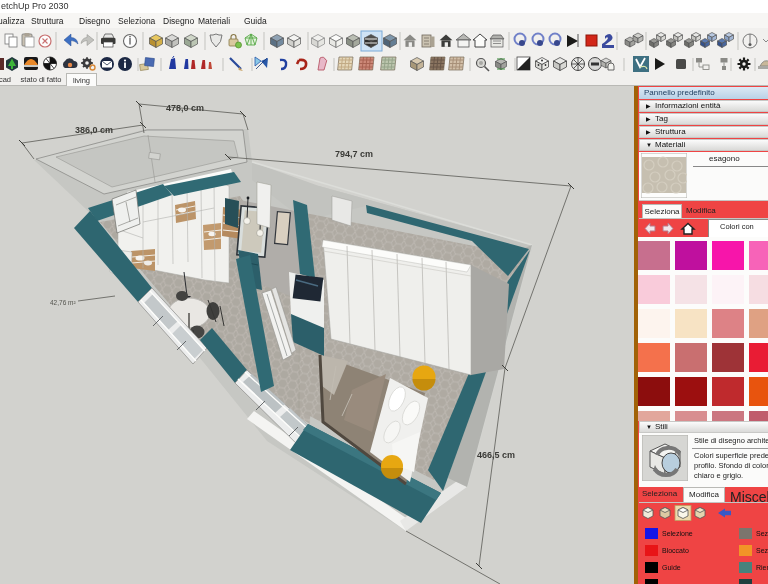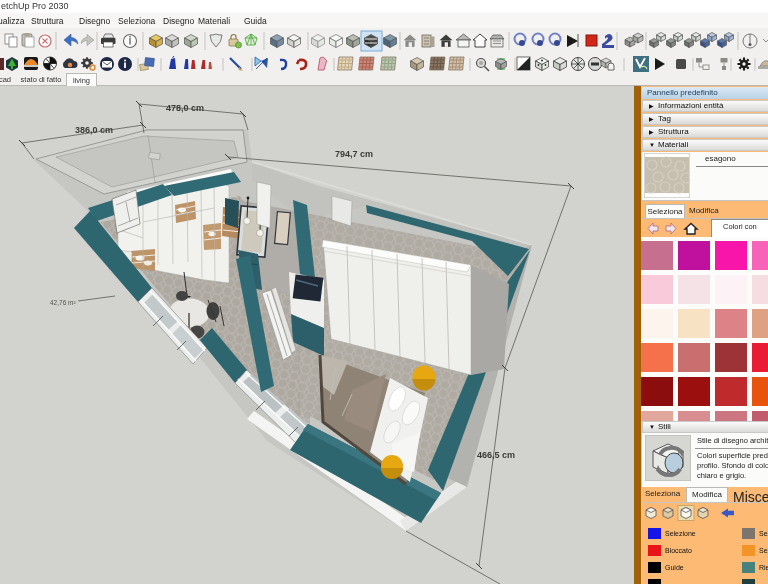--- a/index.html
+++ b/index.html
@@ -8,22 +8,22 @@
  font-size:9px;color:#333;line-height:13px;}
 #menubar{position:absolute;left:0;top:13px;width:768px;height:17px;background:#f7f6f4;
  font-size:8.5px;color:#222;line-height:17px;border-bottom:1px solid #e0dfdd;box-sizing:border-box;}
 .mi{position:absolute;top:0;}
 #tb1{position:absolute;left:0;top:28px;width:768px;height:28px;background:#f1f0ee;}
 #tb2{position:absolute;left:0;top:56px;width:768px;height:16px;background:#f1f0ee;}
 #tabbar{position:absolute;left:0;top:72px;width:768px;height:14px;background:#f1f0ee;
  border-bottom:1px solid #b9b9b5;box-sizing:border-box;font-size:7.5px;color:#333;}
 .tab{position:absolute;top:1px;height:13px;line-height:13px;text-align:center;}
 .tabact{background:#fbfbfa;border:1px solid #b9b9b5;border-bottom:none;box-sizing:border-box;}
-#panel{position:absolute;left:634px;top:86px;width:134px;height:498px;background:#fdba74;
- border-left:7px solid #a16207;box-sizing:border-box;font-size:8px;color:#222;overflow:hidden;}
+#panel{position:absolute;left:634px;top:86px;width:134px;height:498px;background:#ef4444;
+ border-left:4px solid #a16207;box-sizing:border-box;font-size:8px;color:#222;overflow:hidden;}
 .phead{position:absolute;left:1px;width:132px;height:12px;
  background:linear-gradient(#dcE9f5,#b9d1e6);color:#1a3a5c;font-size:8px;line-height:12px;padding-left:5px;box-sizing:border-box;}
 .sect{position:absolute;left:1px;width:132px;height:12px;
  background:linear-gradient(#fbfbfb,#dadad8);border:1px solid #c8c8c6;box-sizing:border-box;
  font-size:8px;line-height:10px;color:#111;padding-left:6px;}
 .arr{display:inline-block;font-size:6px;width:9px;}
 .sw{position:absolute;width:32px;height:29px;}
 .leg{position:absolute;width:13px;height:11px;}
 .legtxt{position:absolute;font-size:7px;color:#111;line-height:11px;white-space:nowrap;}
 #scene{position:absolute;left:0;top:0;}
@@ -614,21 +614,21 @@
         <circle cx="22" cy="9" r="5"></circle>
         <circle cx="36" cy="13" r="5"></circle>
    <circle cx="14" cy="24" r="5"></circle>
         <circle cx="29" cy="22" r="5"></circle>
         <circle cx="42" cy="25" r="5"></circle>
    <circle cx="7" cy="35" r="5"></circle>
         <circle cx="21" cy="34" r="5"></circle>
         <circle cx="35" cy="35" r="5"></circle>
   </g>
  </svg>
- <span style="position:absolute;left:64px;top:68px;font-size:8px">esagono</span>
+ <span style="position:absolute;left:71px;top:68px;font-size:8px">esagono</span>
  <div style="position:absolute;left:55px;top:80px;width:78px;border-top:1px solid #888"></div>
  <div style="position:absolute;left:1px;top:114px;width:133px;border-top:1px solid #c5c5c3"></div>
  <div style="position:absolute;left:4px;top:118px;width:40px;height:14px;background:#fbfbfa;border:1px solid #b9b9b5;border-bottom:none;box-sizing:border-box;text-align:center;line-height:13px;font-size:8px">Seleziona</div>
  <div style="position:absolute;left:48px;top:120px;font-size:8px">Modifica</div>
  <div style="position:absolute;left:1px;top:132px;width:133px;border-top:1px solid #c5c5c3"></div>
  <svg style="position:absolute;left:4px;top:134px" width="64" height="17" viewBox="0 0 64 17">
   <path d="M8 3 L3 8.5 L8 14 L8 11 L13 11 L13 6 L8 6 Z" fill="#f2e6ea" stroke="#b87888" stroke-width="1"></path>
   <path d="M26 3 L31 8.5 L26 14 L26 11 L21 11 L21 6 L26 6 Z" fill="#f2e6ea" stroke="#b87888" stroke-width="1"></path>
   <path d="M40 9 L46 3.5 L52 9 L50 9 L50 14 L42 14 L42 9 Z" fill="#fff" stroke="#222" stroke-width="1.4"></path>
  </svg>

